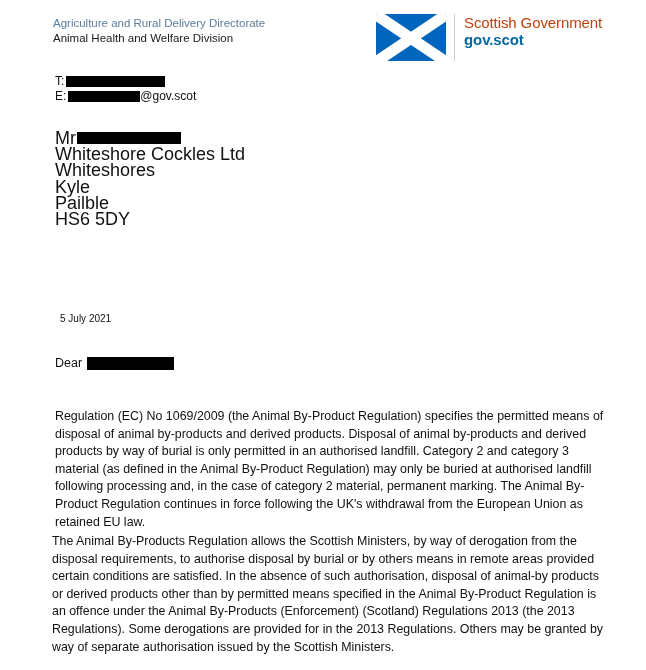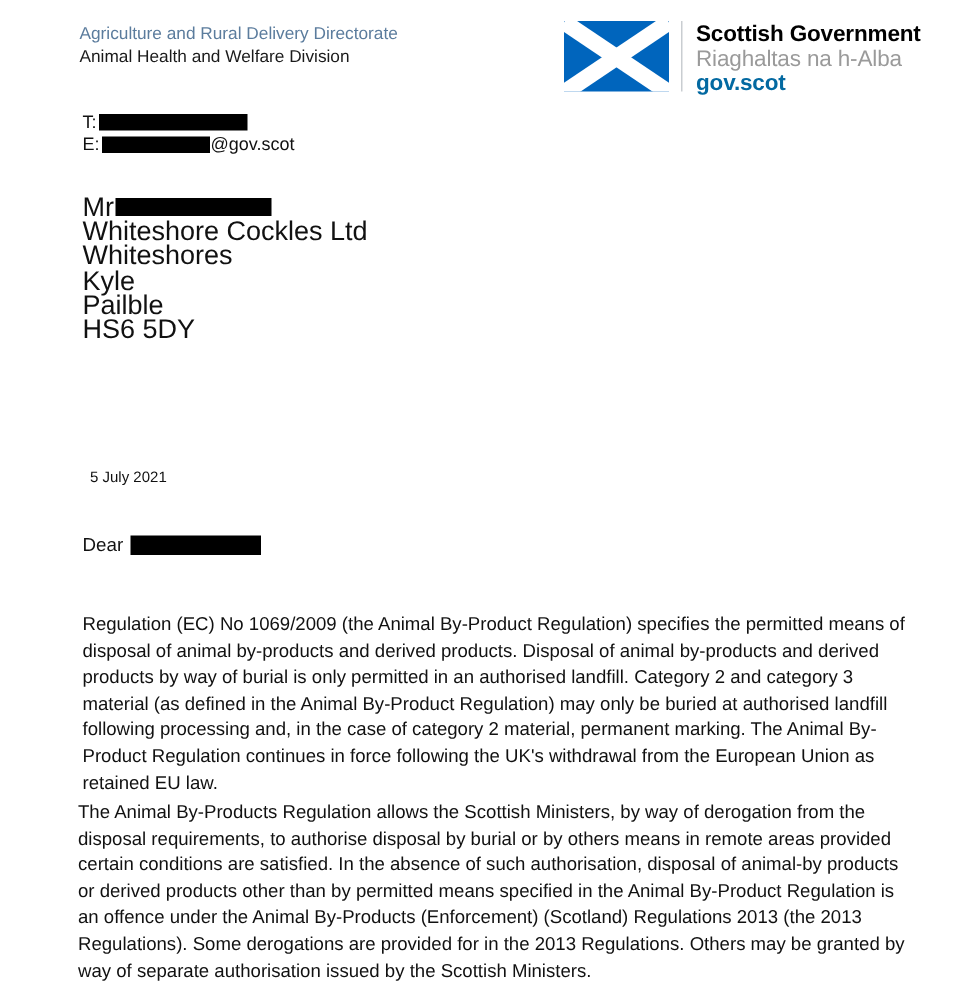--- a/index.html
+++ b/index.html
@@ -75,22 +75,22 @@
     margin-left: 8px;
     flex: none;
   }
   .sg-text {
     margin-left: 9px;
     padding-top: 1px;
   }
   .sg-line1 {
     font-size: 15px;
     line-height: 16.5px;
-    font-weight: bold;
-    color: #000000;
+    font-weight: normal;
+    color: #c2410c;
     letter-spacing: -0.1px;
     white-space: nowrap;
   }
   .sg-line2 {
     font-size: 15px;
     line-height: 16.5px;
     color: #9a9a9a;
     letter-spacing: -0.1px;
     white-space: nowrap;
   }
@@ -193,21 +193,20 @@
   </div>
 
   <div class="sg-logo">
     <div class="saltire">
       <div class="bar a"></div>
       <div class="bar b"></div>
     </div>
     <div class="sg-divider"></div>
     <div class="sg-text">
       <div class="sg-line1">Scottish Government</div>
-      <div class="sg-line2">Riaghaltas na h-Alba</div>
       <div class="sg-line3">gov.scot</div>
     </div>
   </div>
 </div>
 
 <div class="contact">
   <div class="contact-row">
     <span class="contact-label">T:</span>
     <span class="redact redact-tel"></span>
   </div>

